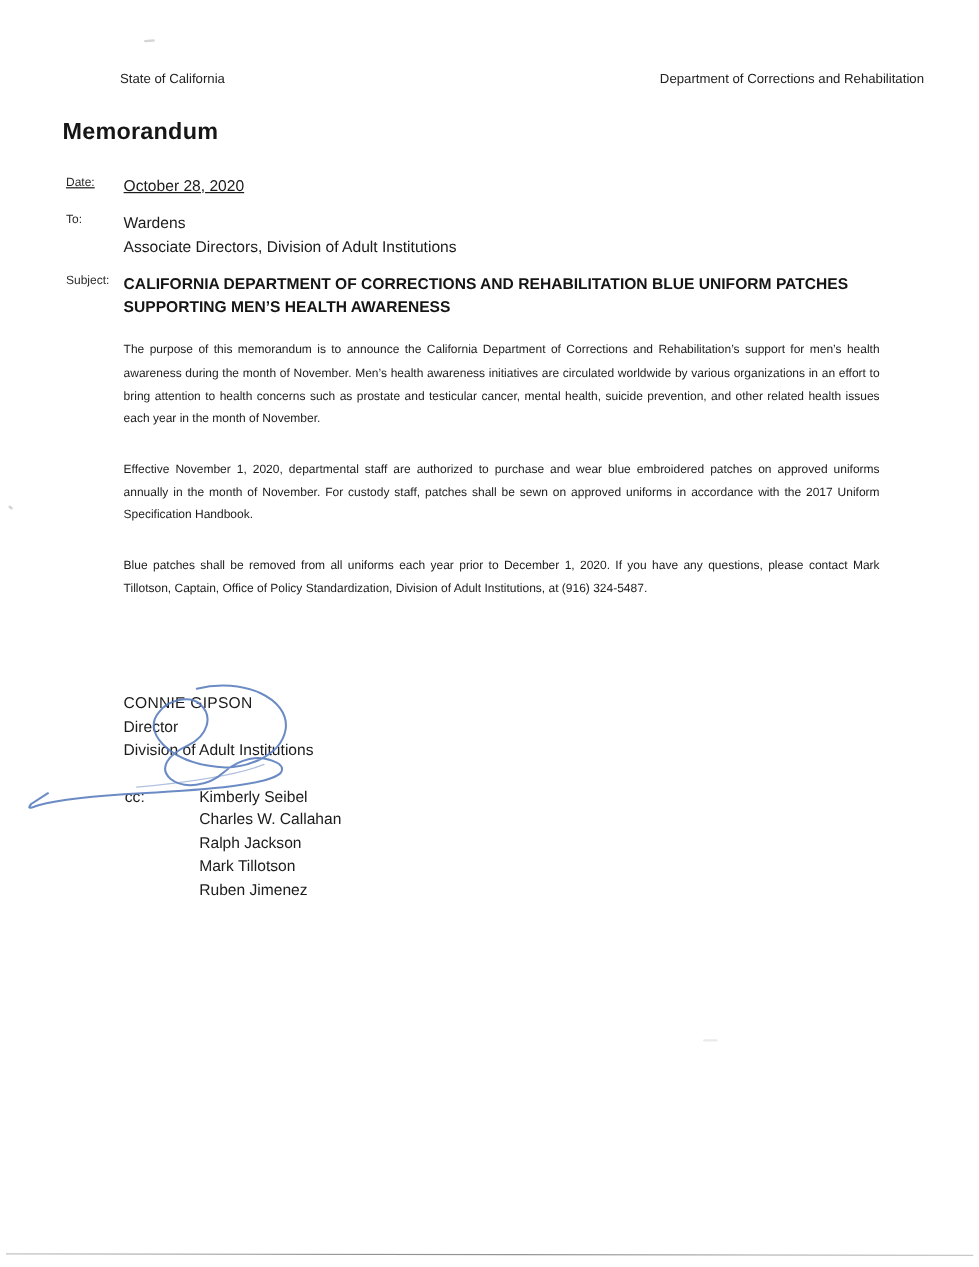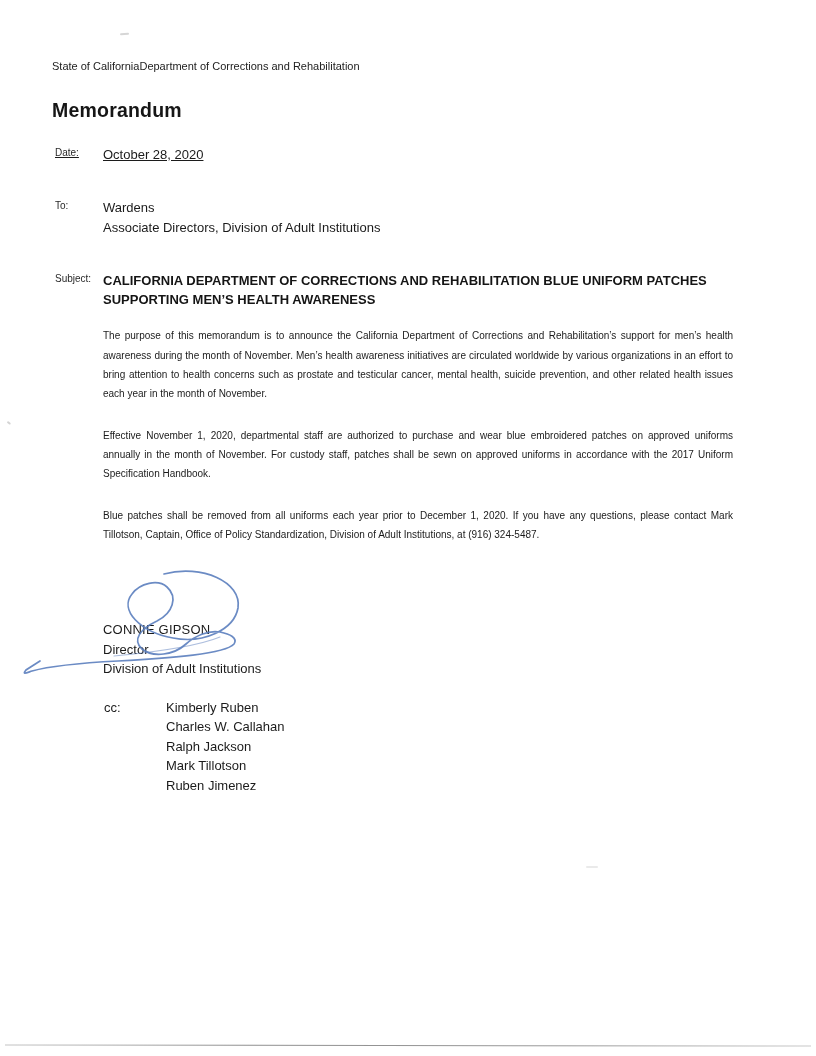--- a/index.html
+++ b/index.html
@@ -7,32 +7,32 @@
     position:relative;
     width:816px;height:1056px;
     margin:0 auto;
     background:#ffffff;
     font-family:"Liberation Sans","DejaVu Sans",sans-serif;
     color:#1c1c1c;
     overflow:hidden;
   }
   
   .hdr{
-    display:flex;justify-content:flex-start;align-items:flex-start;
+    display:flex;justify-content:space-between;align-items:flex-start;
     padding:60px 46px 0 52px;
-    font-size:11px;line-height:13px;color:#222;
+    font-size:11px;line-height:13px;color:#222;margin-left:48px;
   }
   .memo-title{
     margin:26px 0 0 52px;
     font-size:19.5px;font-weight:bold;letter-spacing:.2px;color:#161616;
   }
   
   .meta-row{display:flex;margin-left:55px;}
   .meta-row.first{margin-top:23px;text-decoration:underline;}
-  .meta-row + .meta-row{margin-top:34px;}
+  .meta-row + .meta-row{margin-top:12px;}
   .meta-label{
     width:48px;flex:0 0 48px;
     font-size:10px;line-height:16px;color:#2a2a2a;
   }
   .meta-value{
     font-size:13px;line-height:19.3px;color:#1b1b1b;
     width:630px;
   }
   .meta-value.subject{font-weight:bold;color:#151515;}
   
@@ -132,21 +132,21 @@
 
   <div class="sig-block">
     <div class="sig-name">CONNIE GIPSON</div>
     <div>Director</div>
     <div>Division of Adult Institutions</div>
   </div>
 
   <div class="cc-row">
     <span class="cc-label">cc:</span>
     <span>
-      <div>Kimberly Ruben</div>
+      <div>Kimberly Seibel</div>
       <div>Charles W. Callahan</div>
       <div>Ralph Jackson</div>
       <div>Mark Tillotson</div>
       <div>Ruben Jimenez</div>
     </span>
   </div>
 
 </div>
 
 </body></html>

